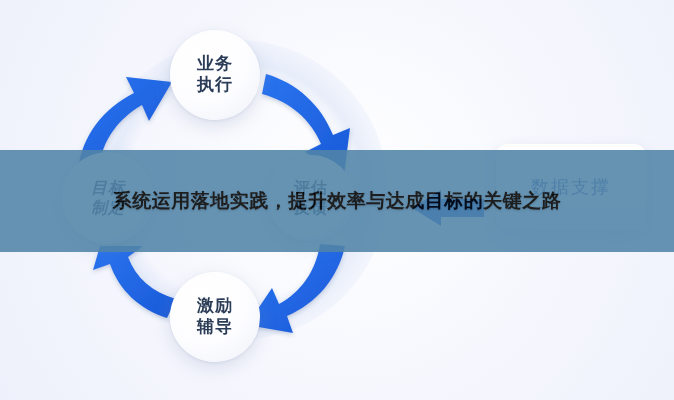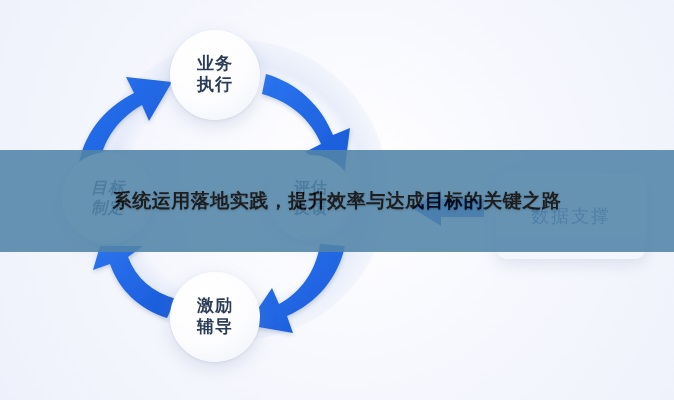--- a/index.html
+++ b/index.html
@@ -59,21 +59,21 @@
 
   .node-top    { left: 170px; top: 30px;  width: 90px;  height: 90px;  font-size: 17px; }
   .node-right  { left: 268px; top: 155px; width: 86px;  height: 86px;  font-size: 16px; }
   .node-bottom { left: 170px; top: 272px; width: 90px;  height: 90px;  font-size: 17px; }
   .node-left   { left: 62px;  top: 152px; width: 92px;  height: 92px;  font-size: 16px; font-style: italic; }
 
   
   .side-card {
     position: absolute;
     left: 496px;
-    top: 173px;
+    top: 144px;
     width: 150px;
     height: 86px;
     border-radius: 12px;
     background: linear-gradient(180deg, #ffffff 0%, #f3f6fd 100%);
     box-shadow: 0 5px 16px rgba(120,135,175,.20);
     display: flex;
     align-items: center;
     justify-content: center;
     color: #2f57a8;
     font-size: 18px;

